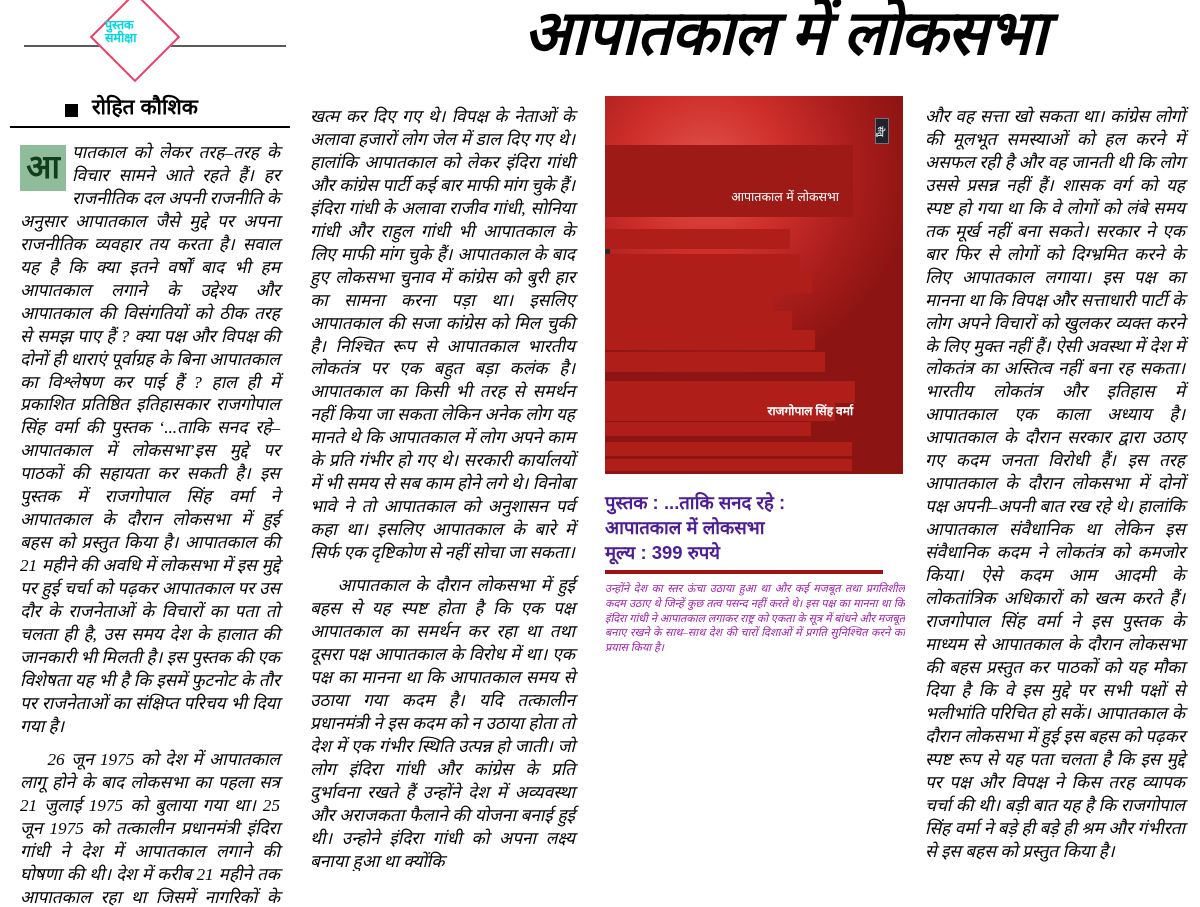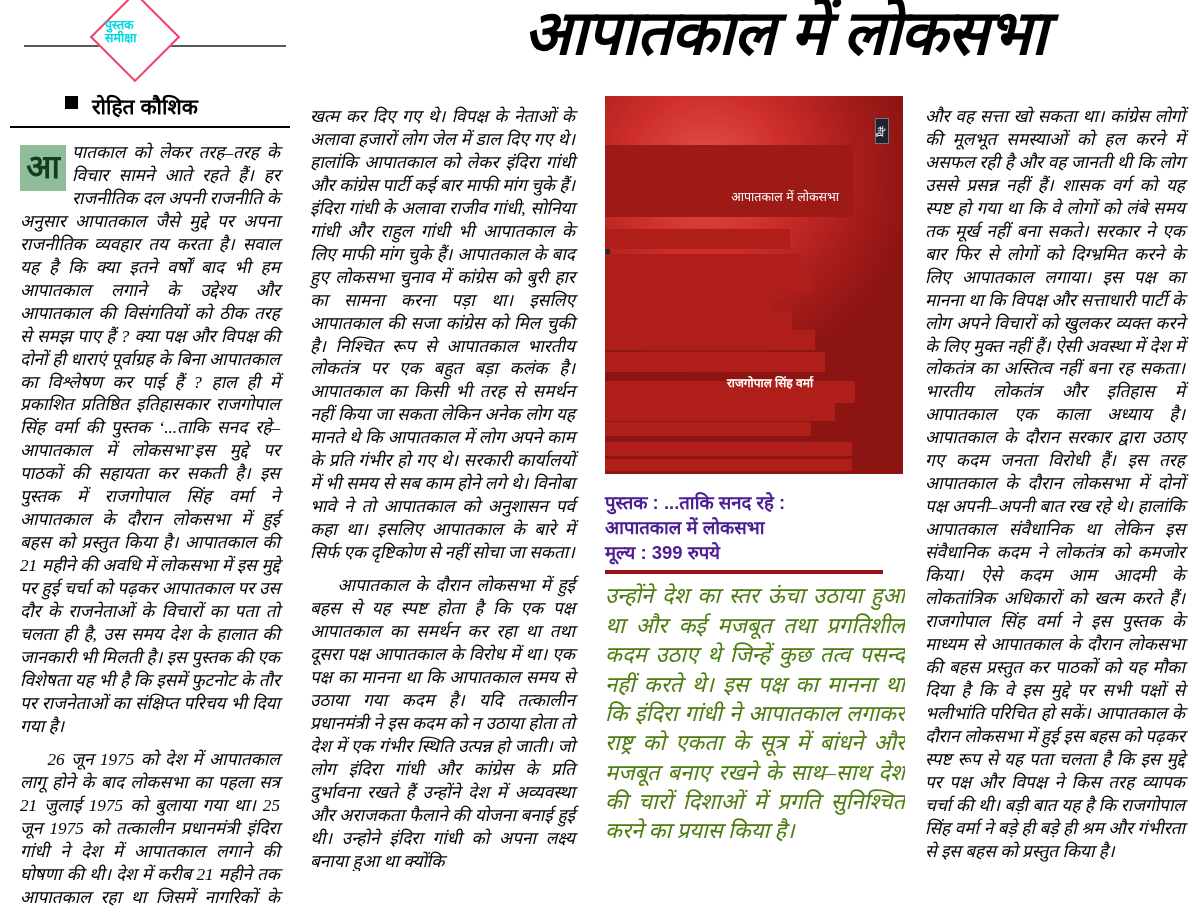--- a/index.html
+++ b/index.html
@@ -70,21 +70,21 @@
     letter-spacing: -1px;
     white-space: nowrap;
   }
 
   
   .byline {
     position: absolute;
     left: 10px; top: 96px;
     width: 280px;
     display: flex;
-    align-items: flex-start;
+    align-items: flex-end;
     gap: 14px;
     padding-left: 55px;
   }
   .byline-square {
     width: 13px; height: 13px;
     background: #000;
     flex: 0 0 auto;
   }
   .byline-name {
     font-family: "Liberation Sans", "DejaVu Sans", sans-serif;
@@ -196,25 +196,25 @@
     font-size: 12.5px;
     padding-right: 6px;
   }
   .bar {
     position: absolute;
     left: 0;
     background: #b01e1a;
   }
   .cover-author {
     position: absolute;
-    left: 0; top: 278px;
-    width: 208px;
+    left: 0; top: 306px;
+    width: 248px;
     text-align: right;
     color: #ffffff;
-    font-family: Liberation Sans, sans-serif;
+    font-family: Liberation Serif, serif;
     font-weight: bold;
     font-size: 12px;
     z-index: 4;
   }
 
   .meta {
     margin-top: 16px;
     font-family: "Liberation Sans", "DejaVu Sans", sans-serif;
     font-weight: bold;
     font-size: 18.5px;
@@ -223,24 +223,24 @@
   }
   .meta div { white-space: nowrap; }
   .meta-rule {
     margin-top: 5px;
     width: 278px; height: 4px;
     background: #9e1214;
   }
   .col3-body {
     margin-top: 7px;
     font-style: italic;
-    font-size: 22px;
+    font-size: 11px;
     line-height: 1.335;
     text-align: justify;
-    color: #4d7c0f;
+    color: #a21caf;
     height: 280px;
     overflow: hidden;
   }
   .col3-body p { margin: 0; }
   .col3-body p + p { text-indent: 1.6em; }
 </style>
 </head>
 <body>
 
 <div class="masthead">

